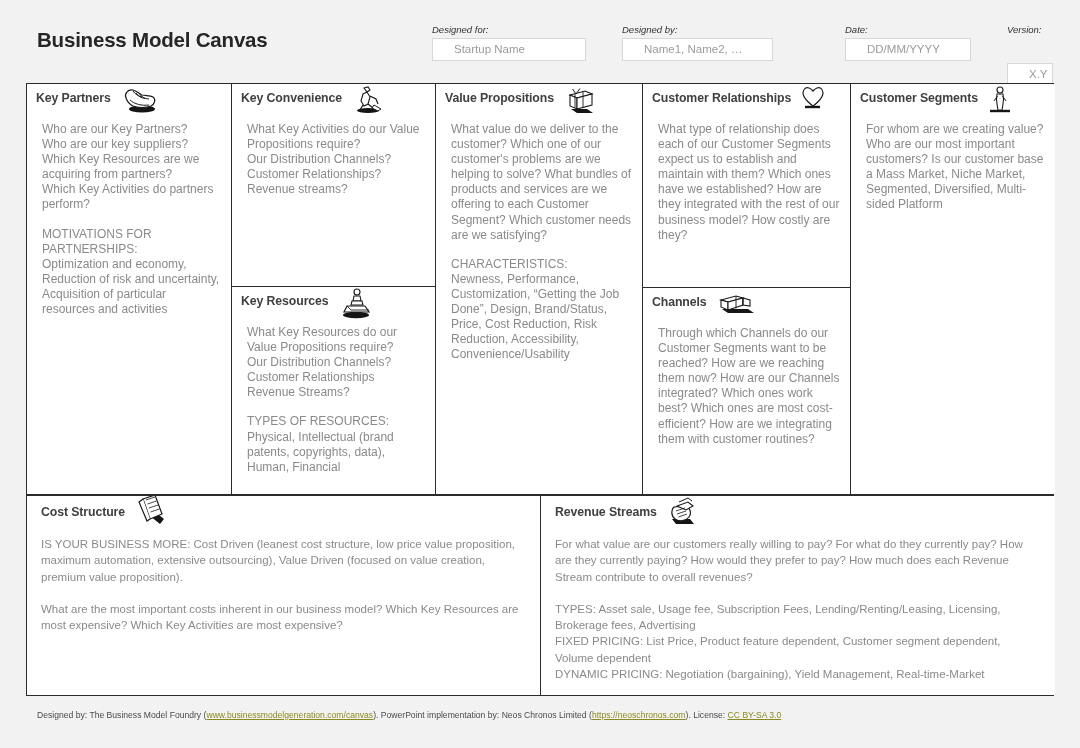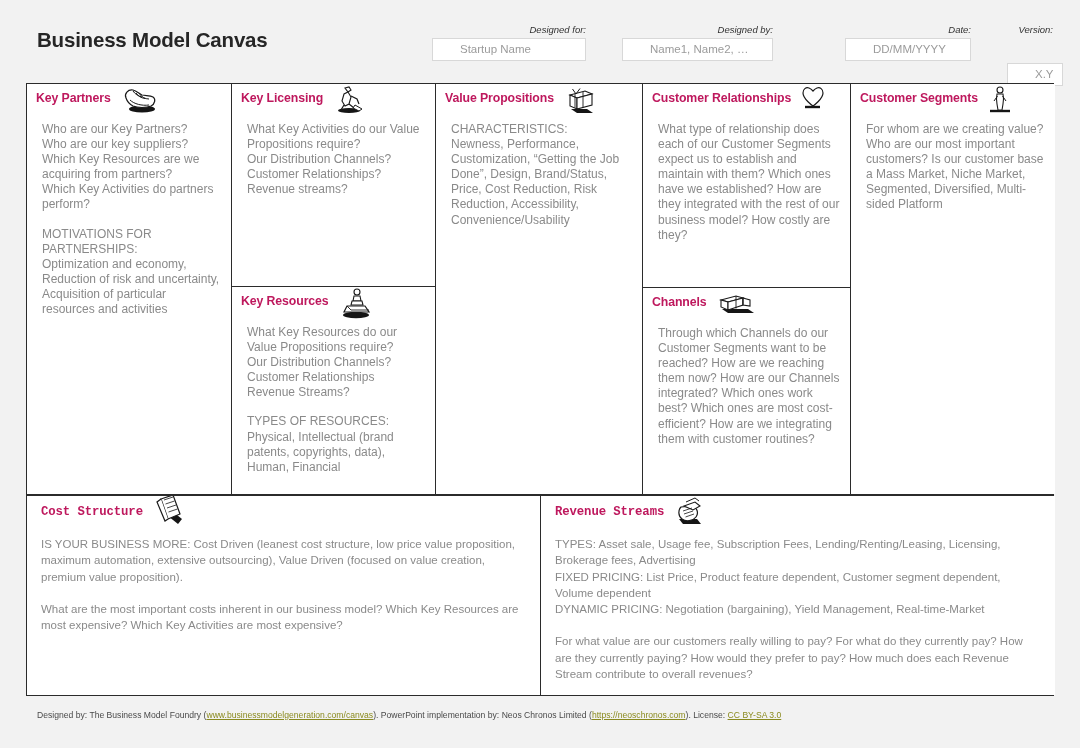--- a/index.html
+++ b/index.html
@@ -31,29 +31,28 @@
     letter-spacing: -0.2px;
   }
   .meta-field { position: absolute; }
   .meta-label {
     font-style: italic;
     font-size: 9.5px;
     color: #333;
     display: block;
     margin-bottom: 3px;
     white-space: nowrap;
-    text-align: right;
   }
   .meta-input {
     display: block;
     background: #ffffff;
     border: 1px solid #d8d8d8;
     height: 23px;
     line-height: 21px;
-    padding: 0 27px;
+    padding: 0 21px;
     font-size: 11.5px;
     color: #9b9b9b;
     white-space: nowrap;
     overflow: hidden;
   }
   #meta-designed-for { left: 432px; top: 24px; width: 154px; }
   #meta-designed-for .meta-input { width: 154px; }
   #meta-designed-by { left: 622px; top: 24px; width: 151px; }
   #meta-designed-by .meta-input { width: 151px; }
   #meta-date { left: 845px; top: 24px; width: 126px; }
@@ -95,21 +94,21 @@
   .cell-head {
     position: relative;
     height: 30px;
     padding: 7px 0 0 9px;
     display: flex;
     align-items: flex-start;
   }
   .cell-title {
     font-size: 12.3px;
     font-weight: bold;
-    color: #be185d;
+    color: #404040;
     white-space: nowrap;
     letter-spacing: -0.1px;
   }
   .cell-icon {
     margin-left: 9px;
     margin-top: -6px;
     display: inline-block;
   }
   .cell-body {
     padding: 8px 10px 0 15px;
@@ -128,21 +127,20 @@
   }
   .wide-body p { margin: 0 0 16px 0; white-space: pre-line; }
   .wide-body p:last-child { margin-bottom: 0; }
 
   .wide-head {
     position: relative;
     height: 30px;
     padding: 9px 0 0 14px;
     display: flex;
     align-items: flex-start;
-    font-family: Liberation Mono, monospace;
   }
 
   
   #footer {
     position: absolute;
     left: 37px; top: 710px;
     font-size: 8.6px;
     color: #4a4a4a;
     white-space: nowrap;
   }
@@ -216,21 +214,21 @@
 Who are our key suppliers?
 Which Key Resources are we acquiring from partners?
 Which Key Activities do partners perform?</p>
         <p>MOTIVATIONS FOR PARTNERSHIPS:
 Optimization and economy, Reduction of risk and uncertainty, Acquisition of particular resources and activities</p>
       </div>
     </div>
 
     <div class="cell" style="left:205px; top:0; width:203px; height:202px;">
       <div class="cell-head">
-        <span class="cell-title">Key Licensing</span>
+        <span class="cell-title">Key Convenience</span>
         <span class="cell-icon">
           <svg width="34" height="30" viewBox="0 0 34 30">
             <ellipse cx="17" cy="25.5" rx="11" ry="2.6" fill="#151515"></ellipse>
             <path d="M13 3 L17 2 L19 5 L16 7 Z" fill="#fff" stroke="#1a1a1a" stroke-width="1.1"></path>
             <path d="M16 7 L19 12 L17 19 L13 21 L10 16 L12 9 Z" fill="#fff" stroke="#1a1a1a" stroke-width="1.1"></path>
             <path d="M19 11 L25 14 L27 19" fill="none" stroke="#1a1a1a" stroke-width="1.2"></path>
             <path d="M12 20 L9 25 L16 25" fill="none" stroke="#1a1a1a" stroke-width="1.2"></path>
             <path d="M17 19 L22 23 L25 24" fill="none" stroke="#1a1a1a" stroke-width="1.2"></path>
             <path d="M23 20 L30 24 L27 26 L21 23 Z" fill="#fff" stroke="#1a1a1a" stroke-width="1"></path>
           </svg>
@@ -277,20 +275,21 @@
             <path d="M7 10 L22 6 L29 9 L14 13 Z" fill="#fff" stroke="#1a1a1a" stroke-width="1.1"></path>
             <path d="M7 10 L7 21 L14 24 L14 13 Z" fill="#fff" stroke="#1a1a1a" stroke-width="1.1"></path>
             <path d="M14 13 L29 9 L29 20 L14 24 Z" fill="#fff" stroke="#1a1a1a" stroke-width="1.1"></path>
             <path d="M12 8.9 L12 22.8" fill="none" stroke="#1a1a1a" stroke-width="0.9"></path>
             <path d="M20 7 L20 22.3" fill="none" stroke="#1a1a1a" stroke-width="0.9"></path>
             <path d="M9.5 4 L13 9 L17 3.5" fill="none" stroke="#1a1a1a" stroke-width="1"></path>
           </svg>
         </span>
       </div>
       <div class="cell-body">
+        <p>What value do we deliver to the customer? Which one of our customer's problems are we helping to solve? What bundles of products and services are we offering to each Customer Segment? Which customer needs are we satisfying?</p>
         <p>CHARACTERISTICS:
 Newness, Performance, Customization, “Getting the Job Done”, Design, Brand/Status, Price, Cost Reduction, Risk Reduction, Accessibility, Convenience/Usability</p>
       </div>
     </div>
 
     <div class="cell" style="left:616px; top:0; width:207px; height:203px;">
       <div class="cell-head">
         <span class="cell-title">Customer Relationships</span>
         <span class="cell-icon">
           <svg width="26" height="28" viewBox="0 0 26 28">
@@ -372,24 +371,24 @@
             <path d="M8 14 C5 17 5 23 9 26 C13 29 20 28 23 24 C26 20 24 15 20 13 Z" fill="#fff" stroke="#1a1a1a" stroke-width="1.2"></path>
             <path d="M11 13 L22 9 L27 13 L20 17 Z" fill="#fff" stroke="#1a1a1a" stroke-width="1.1"></path>
             <path d="M13 9 L22 5 L26 8" fill="none" stroke="#1a1a1a" stroke-width="1"></path>
             <path d="M10 18 L19 15" stroke="#1a1a1a" stroke-width="0.8"></path>
             <path d="M11 21 L20 18" stroke="#1a1a1a" stroke-width="0.8"></path>
             <path d="M12.5 24 L21 21" stroke="#1a1a1a" stroke-width="0.8"></path>
           </svg>
         </span>
       </div>
       <div class="wide-body">
+        <p>For what value are our customers really willing to pay? For what do they currently pay? How are they currently paying? How would they prefer to pay? How much does each Revenue Stream contribute to overall revenues?</p>
         <p>TYPES: Asset sale, Usage fee, Subscription Fees, Lending/Renting/Leasing, Licensing, Brokerage fees, Advertising
 FIXED PRICING: List Price, Product feature dependent, Customer segment dependent, Volume dependent
 DYNAMIC PRICING: Negotiation (bargaining), Yield Management, Real-time-Market</p>
-        <p>For what value are our customers really willing to pay? For what do they currently pay? How are they currently paying? How would they prefer to pay? How much does each Revenue Stream contribute to overall revenues?</p>
       </div>
     </div>
 
   </div>
 
   <div id="footer">
     <span>Designed by: The Business Model Foundry (</span><span class="flink">www.businessmodelgeneration.com/canvas</span><span>). PowerPoint implementation by: Neos Chronos Limited (</span><span class="flink">https://neoschronos.com</span><span>). License: </span><span class="flink">CC BY-SA 3.0</span>
   </div>
 
 </div>

